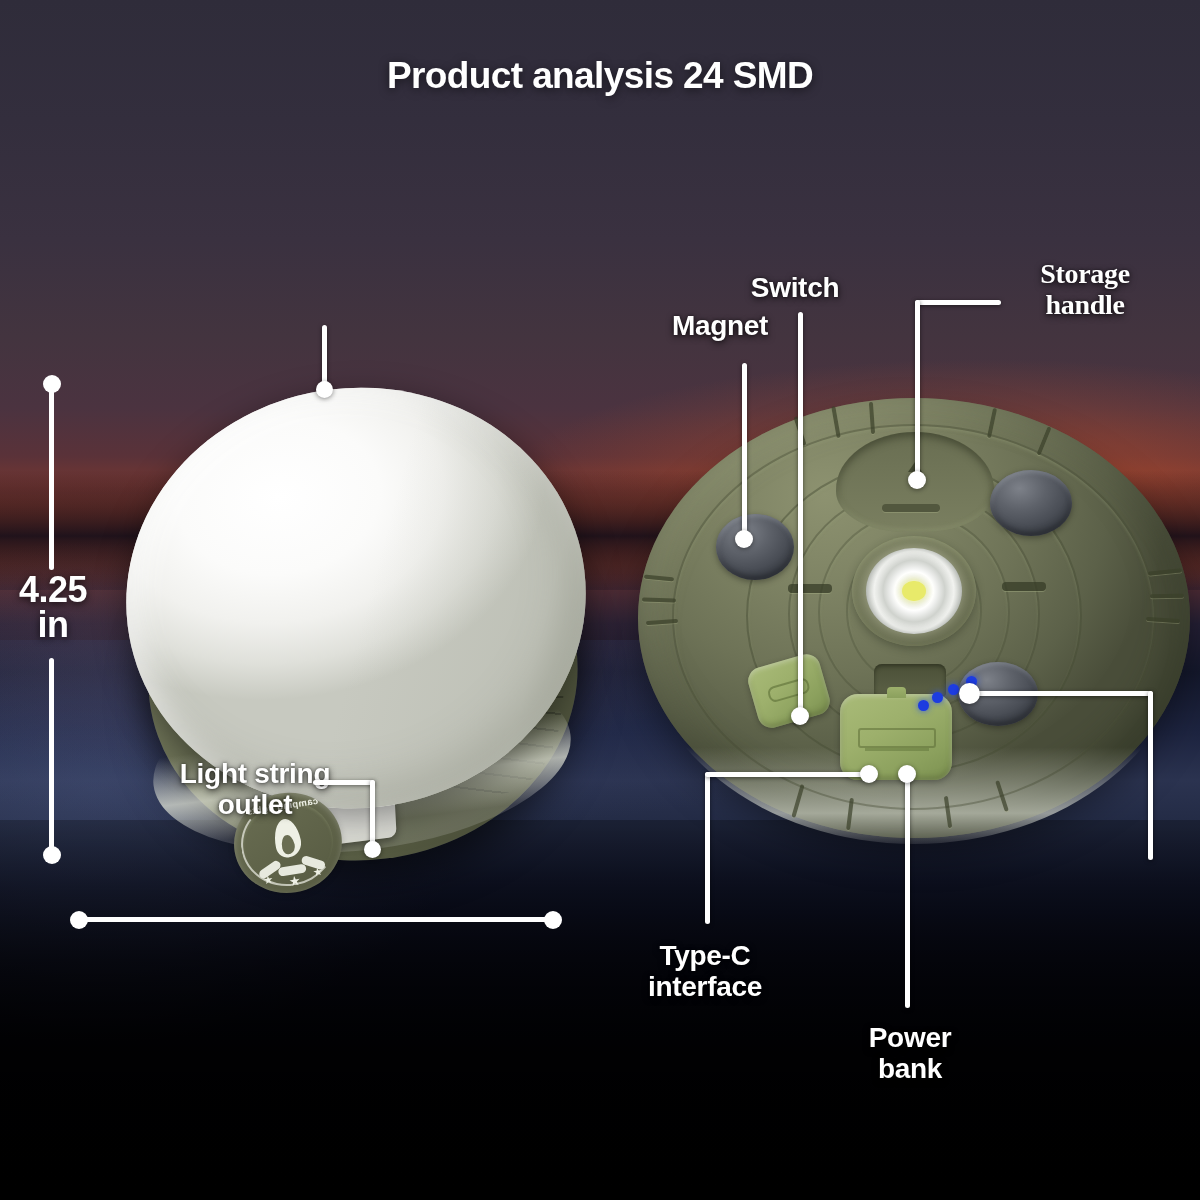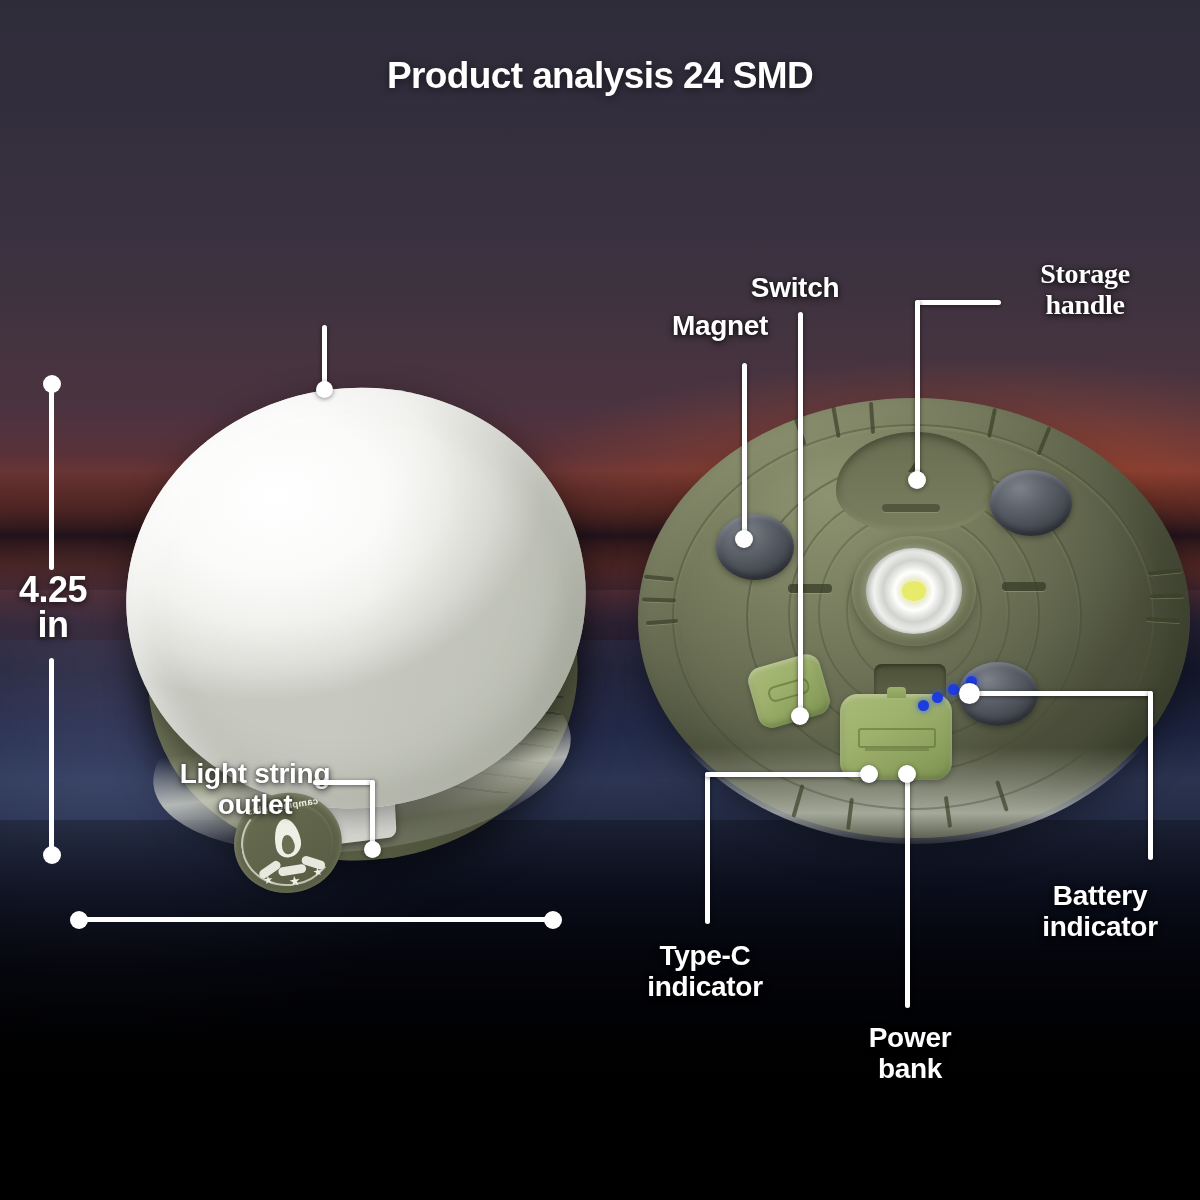--- a/index.html
+++ b/index.html
@@ -411,29 +411,27 @@
   <div class="lead v" style="left:798px; top:312px; height:402px;"></div>
   <div class="dot" style="left:791px; top:707px; width:18px; height:18px;"></div>
 
   <div class="label c" style="left:975px; top:258px; width:220px;font-family:Liberation Serif, serif;">Storage
 handle</div>
   <div class="lead h" style="left:915px; top:300px; width:86px;"></div>
   <div class="lead v" style="left:915px; top:300px; height:178px;"></div>
   <div class="dot" style="left:908px; top:471px; width:18px; height:18px;"></div>
 
   <div class="label c" style="left:595px; top:940px; width:220px;">Type-C
-indicator</div>
+interface</div>
   <div class="lead v" style="left:705px; top:772px; height:152px;"></div>
   <div class="lead h" style="left:705px; top:772px; width:164px;"></div>
   <div class="dot" style="left:860px; top:765px; width:18px; height:18px;"></div>
 
   <div class="label c" style="left:800px; top:1022px; width:220px;">Power
 bank</div>
   <div class="lead v" style="left:905px; top:772px; height:236px;"></div>
   <div class="dot" style="left:898px; top:765px; width:18px; height:18px;"></div>
 
-  <div class="label c" style="left:1000px; top:880px; width:200px;">Battery
-indicator</div>
   <div class="lead h" style="left:967px; top:691px; width:186px;"></div>
   <div class="lead v" style="left:1148px; top:691px; height:169px;"></div>
   <div class="dot" style="left:959px; top:683px; width:21px; height:21px;"></div>
 
 </div>
 
 </body></html>

